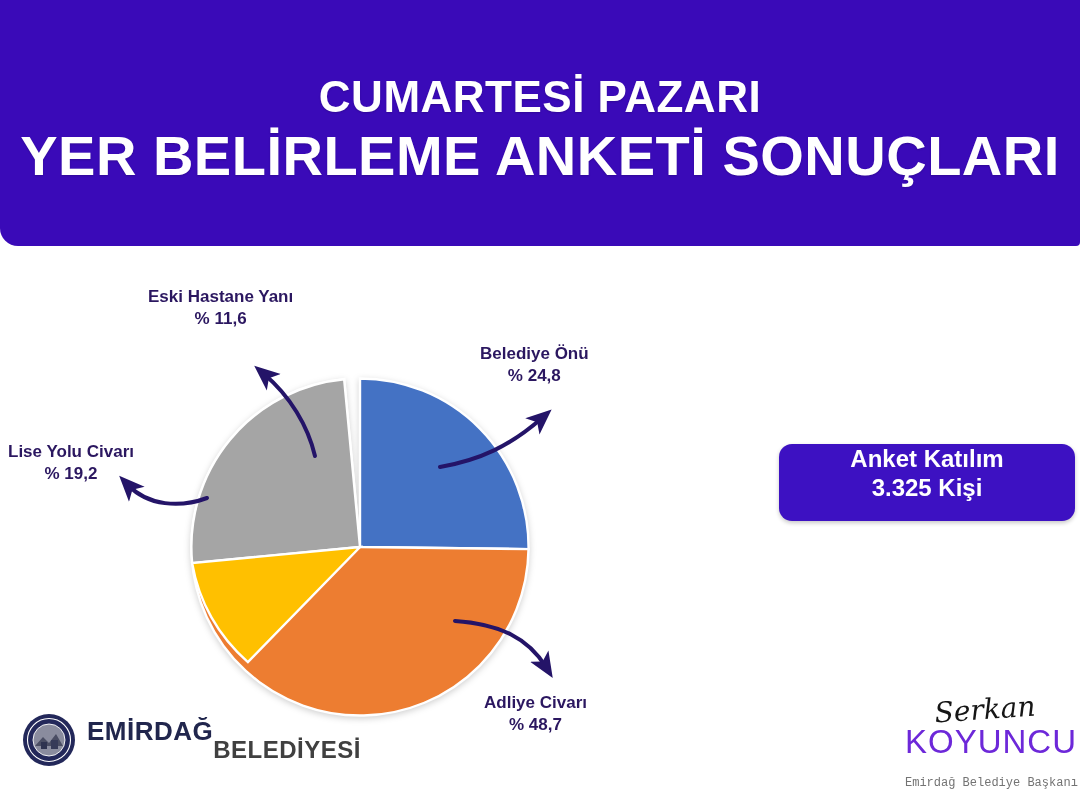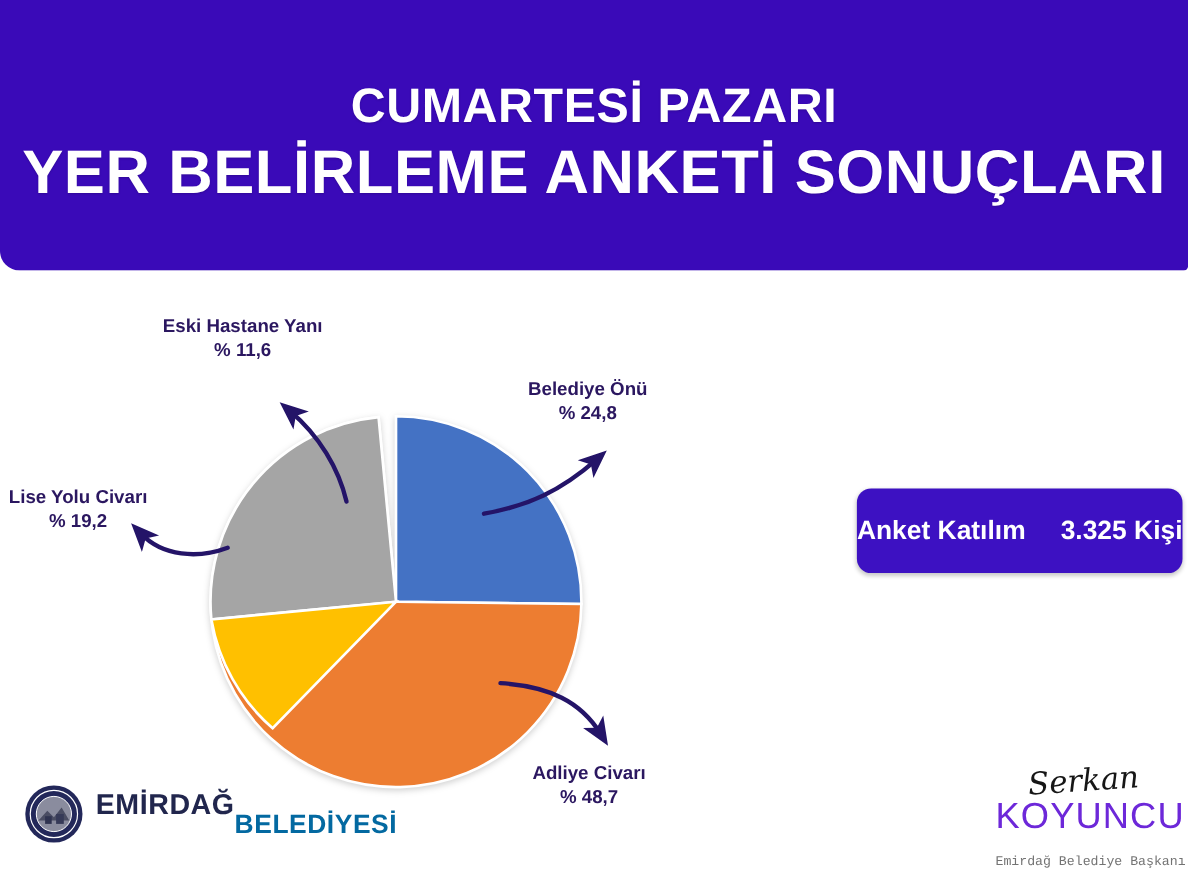--- a/index.html
+++ b/index.html
@@ -80,23 +80,23 @@
   }
 
   
   #participation-badge{
     position:absolute;
     left:779px; top:198px;
     width:296px; height:77px;
     background:#3d11c2;
     border-radius:13px;
     display:flex;
-    flex-direction:row;
+    flex-direction:column;
     align-items:center;
-    justify-content:space-between;
+    justify-content:flex-start;
     box-shadow:0 2px 4px rgba(0,0,0,0.22);
   }
   #participation-badge .b-line{
     color:#ffffff;
     font-weight:bold;
     font-size:24px;
     line-height:1.22;
     white-space:nowrap;
   }
 
@@ -110,21 +110,21 @@
   }
   #seal-icon{ width:54px; height:54px; flex:0 0 54px; }
   #municipality-logo .logo-text{
     display:flex; line-height:1.0;
   }
   #logo-line-1{
     font-size:26px; font-weight:bold; color:#21264d;
     letter-spacing:0.5px;
   }
   #logo-line-2{
-    font-size:24px; font-weight:bold; color:#0369a1;
+    font-size:24px; font-weight:bold; color:#404040;
     letter-spacing:0.5px; margin-top:20px;
   }
 
   
   #mayor-signature{
     position:absolute;
     left:905px; top:450px;
     width:160px;
     text-align:center;
   }

